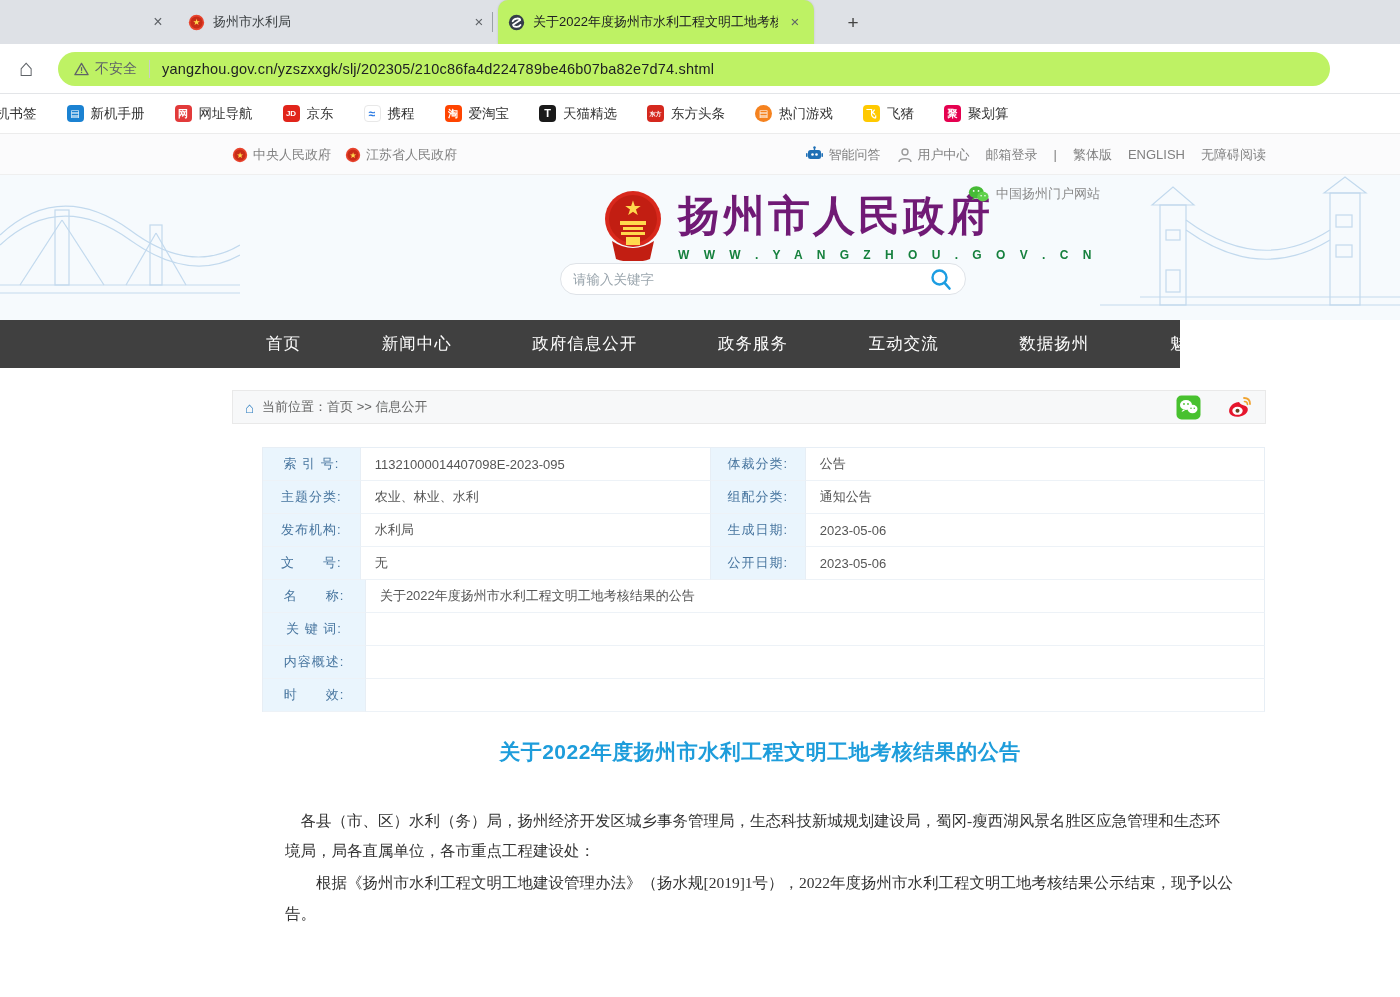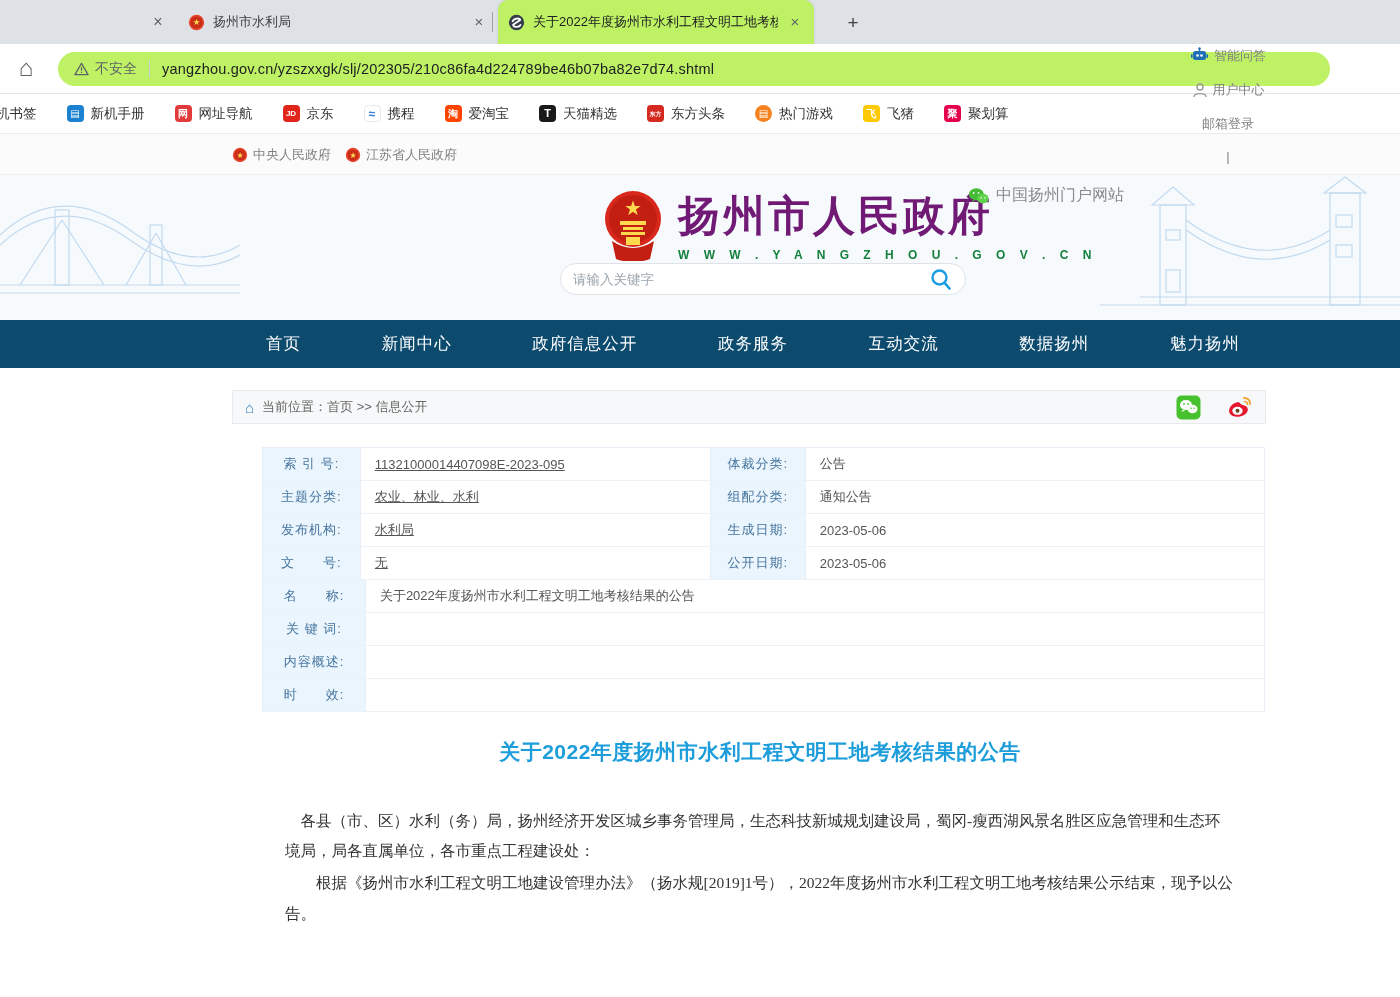--- a/index.html
+++ b/index.html
@@ -31,52 +31,52 @@
   
   .bookmarks { position:absolute; left:0; top:94px; width:1400px; height:40px; background:#fff; border-bottom:1px solid #ececec; display:flex; align-items:center; gap:30px; padding-left:2px; overflow:hidden; }
   .bm { display:flex; align-items:center; gap:7px; font-size:13.5px; color:#333; white-space:nowrap; }
   .bm-ico { width:17px; height:17px; border-radius:4px; display:inline-flex; align-items:center; justify-content:center; font-size:10px; font-weight:bold; color:#fff; line-height:1; flex:0 0 auto; }
 
   
   .utility { position:absolute; left:0; top:134px; width:1400px; height:41px; background:#fbfbfc; border-bottom:1px solid #efefef; }
   .util-inner { position:absolute; left:232px; width:1034px; height:41px; display:flex; align-items:center; justify-content:space-between; }
   .util-left, .util-right { display:flex; align-items:center; gap:14px; font-size:13px; color:#808080; }
   .util-left .item, .util-right .item { display:flex; align-items:center; gap:5px; }
-  .util-right { gap:16px;flex-direction:column; }
+  .util-right { gap:16px; }
   .emblem14 { width:16px; height:16px; }
 
   
   .site-header { position:absolute; left:0; top:175px; width:1400px; height:145px; background:#f6fafd; overflow:hidden; }
   .illus { position:absolute; opacity:.9; }
   .logo-wrap { position:absolute; left:600px; top:13px; display:flex; align-items:center; gap:12px; }
   .site-name { color:#701a75; font-size:42px; font-weight:bold; letter-spacing:3px; font-family:"Liberation Serif","DejaVu Serif",serif; }
   .site-url { color:#15803d; font-size:12px; letter-spacing:5.5px; margin-top:4px; font-weight:bold; }
-  .portal { position:absolute; left:968px; top:10px; display:flex; align-items:center; gap:7px; color:#8a8a8a; font-size:16px; }
+  .portal { position:absolute; left:968px; top:10px; display:flex; align-items:center; gap:7px; color:#8a8a8a; font-size:13px; }
   .searchbox { position:absolute; left:560px; top:88px; width:406px; height:32px; background:#fff; border:1px solid #dfe3e8; border-radius:16px; display:flex; align-items:center; padding:0 12px; }
   .searchbox input { flex:1; border:none; outline:none; background:transparent; font-size:13.5px; color:#333; font-family:inherit; }
   .searchbox input::placeholder { color:#9aa5ad; }
 
   
-  .mainnav { position:absolute; left:0; top:320px; width:1400px; height:48px; background:#0c4a6e; }
+  .mainnav { position:absolute; left:0; top:320px; width:1180px; height:48px; background:#404040; }
   .nav-inner { position:absolute; left:238px; width:1030px; height:48px; display:flex; align-items:center; justify-content:space-between; padding:0 28px; }
   .nav-item { color:#fff; font-size:16.5px; letter-spacing:1px; cursor:pointer; }
 
   
   .crumbbox { position:absolute; left:232px; top:390px; width:1034px; height:34px; background:#f7f8f9; border:1px solid #e9e9e9; display:flex; align-items:center; padding:0 12px; }
   .crumb-home { color:#2f7fc1; font-size:15px; margin-right:8px; line-height:1; }
   .crumb-text { color:#666; font-size:13px; }
   .crumb-icons { margin-left:auto; display:flex; gap:26px; align-items:center; }
 
   
   .itable { position:absolute; left:262px; top:447px; width:1003px; border-top:1px solid #e7eef5; border-left:1px solid #e7eef5; font-size:13px; }
   .trow { display:flex; height:33px; }
   .tcell { border-right:1px solid #e7eef5; border-bottom:1px solid #edf2f7; display:flex; align-items:center; }
   .tlabel { width:103px; background:#eaf5fd; color:#46749e; justify-content:center; letter-spacing:1px; }
   .tval { padding-left:14px; color:#555; background:#fff; }
-  .v1 { width:368px;text-decoration:underline; } .lbl2 { width:100px; } .v2 { width:483px; }
+  .v1 { width:368px; } .lbl2 { width:100px; } .v2 { width:483px; }
   .vfull { width:900px; }
 
   
   .article { position:absolute; left:285px; top:738px; width:950px; font-family:"Liberation Serif","DejaVu Serif",serif; color:#333; }
   .art-title { text-align:center; color:#1e9ddb; font-size:21px; font-weight:bold; font-family:"Liberation Sans","DejaVu Sans",sans-serif; letter-spacing:.5px; }
   .art-p1 { margin-top:40px; font-size:15.5px; line-height:1.95; text-indent:1em; }
   .art-p2 { margin-top:2px; font-size:15.5px; line-height:1.95; text-indent:2em; }
   .art-date { margin-top:34px; text-align:right; font-size:15.5px; }
 
   svg { display:block; }

